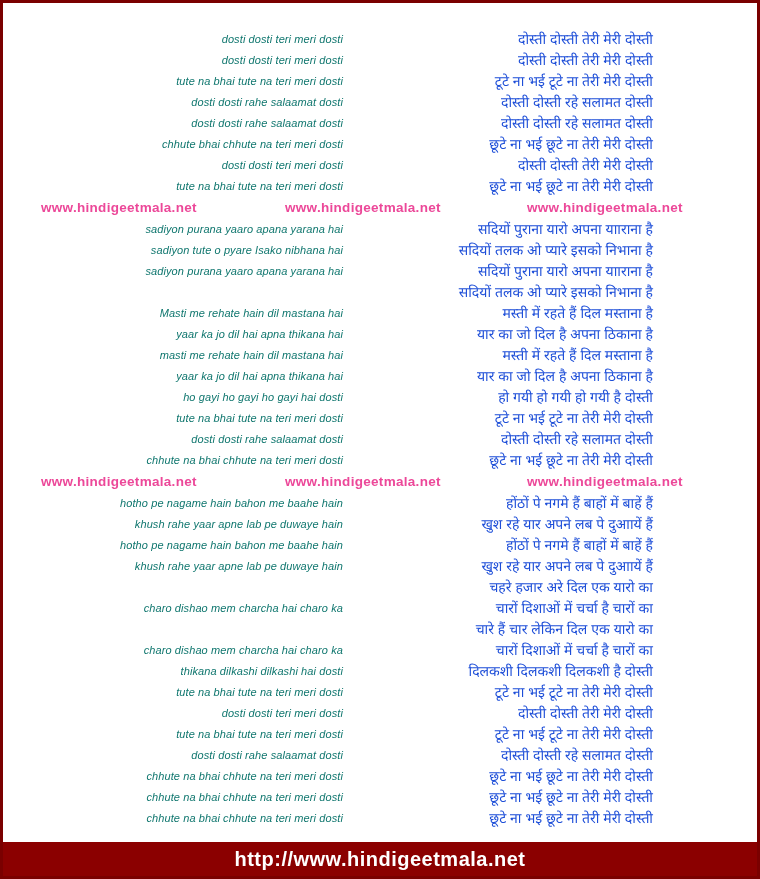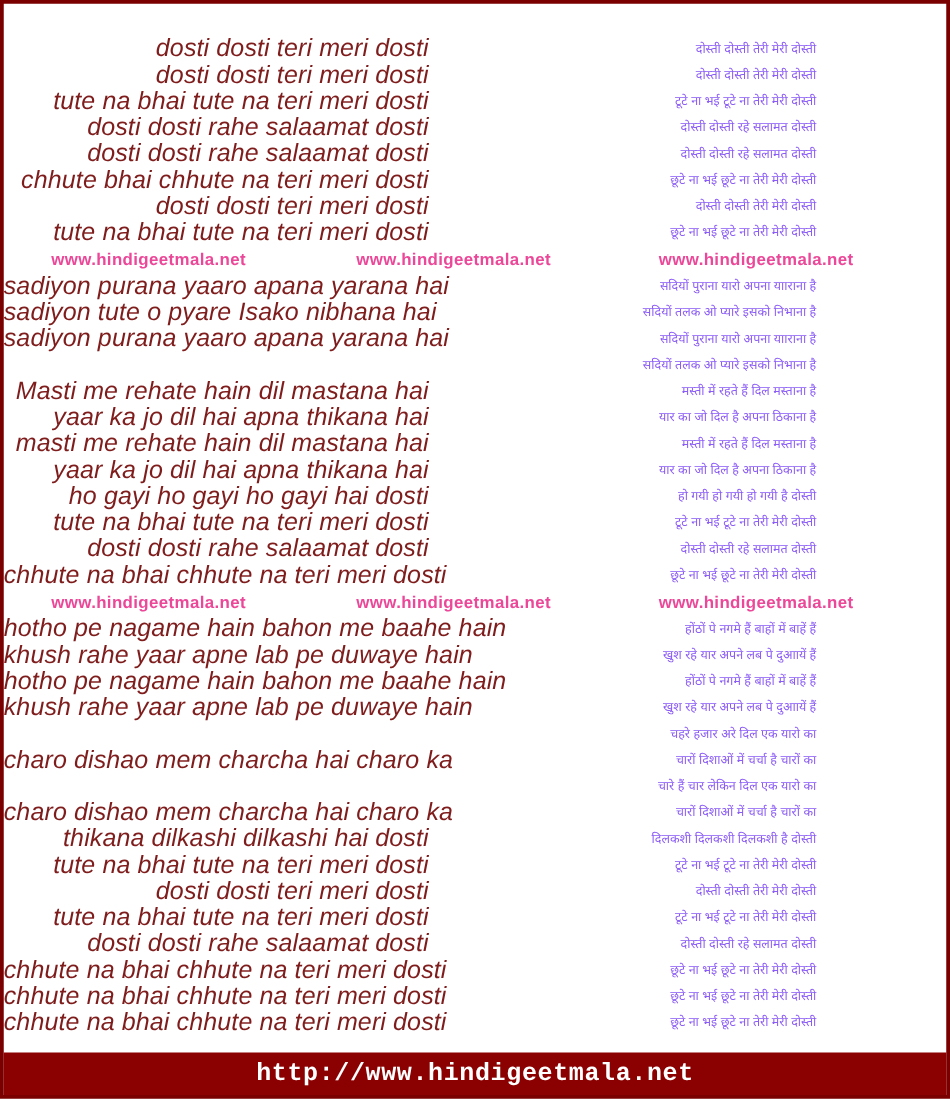--- a/index.html
+++ b/index.html
@@ -37,33 +37,33 @@
     height: 21px;
     width: 100%;
     box-sizing: border-box;
   }
   .roman {
     position: absolute;
     left: 0;
     width: 340px;
     text-align: right;
     font-style: italic;
-    font-size: 20px;
-    color: #7f1d1d;
+    font-size: 11px;
+    color: #0f766e;
     white-space: nowrap;
     line-height: 21px;
     letter-spacing: 0.1px;
   }
   .deva {
     position: absolute;
     left: 400px;
     width: 250px;
     text-align: right;
-    font-size: 10px;
-    color: #8b5cf6;
+    font-size: 14px;
+    color: #1d4ed8;
     white-space: nowrap;
     line-height: 21px;
     font-family: "Liberation Sans", sans-serif;
   }
   .watermark-band {
     position: relative;
     height: 22px;
     width: 100%;
     overflow: hidden;
   }
@@ -86,21 +86,21 @@
     right: 0;
     bottom: 0;
     height: 34px;
     background: #8b0000;
     display: flex;
     align-items: center;
     justify-content: center;
   }
   .footer a {
     color: #ffffff;
-    font-family: Liberation Mono, monospace;
+    font-family: Liberation Sans, sans-serif;
     font-weight: bold;
     font-size: 20px;
     text-decoration: none;
     letter-spacing: 0.5px;
   }
 </style>
 </head>
 <body>
 
 <div class="page">

